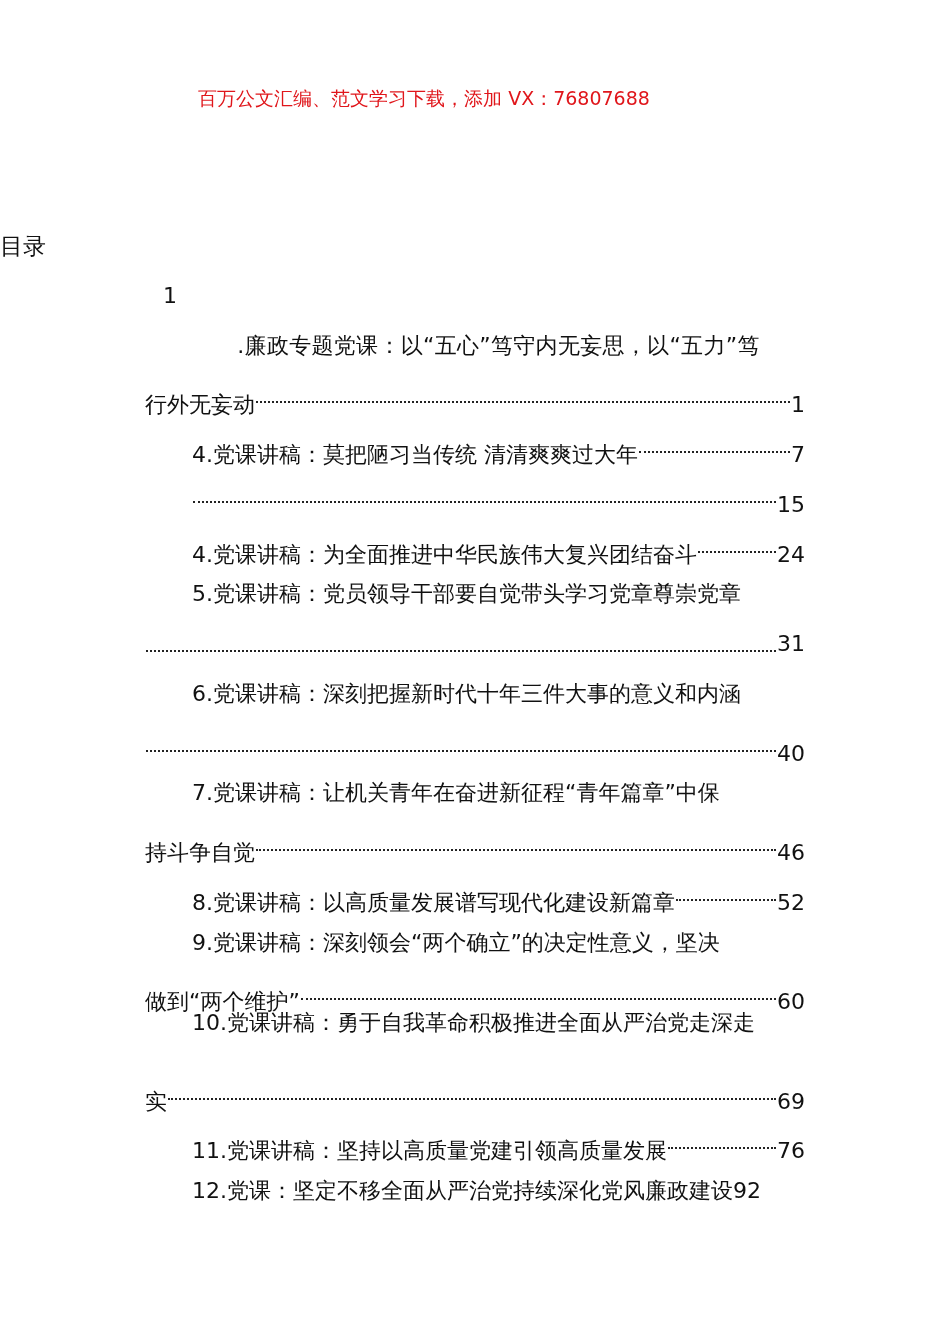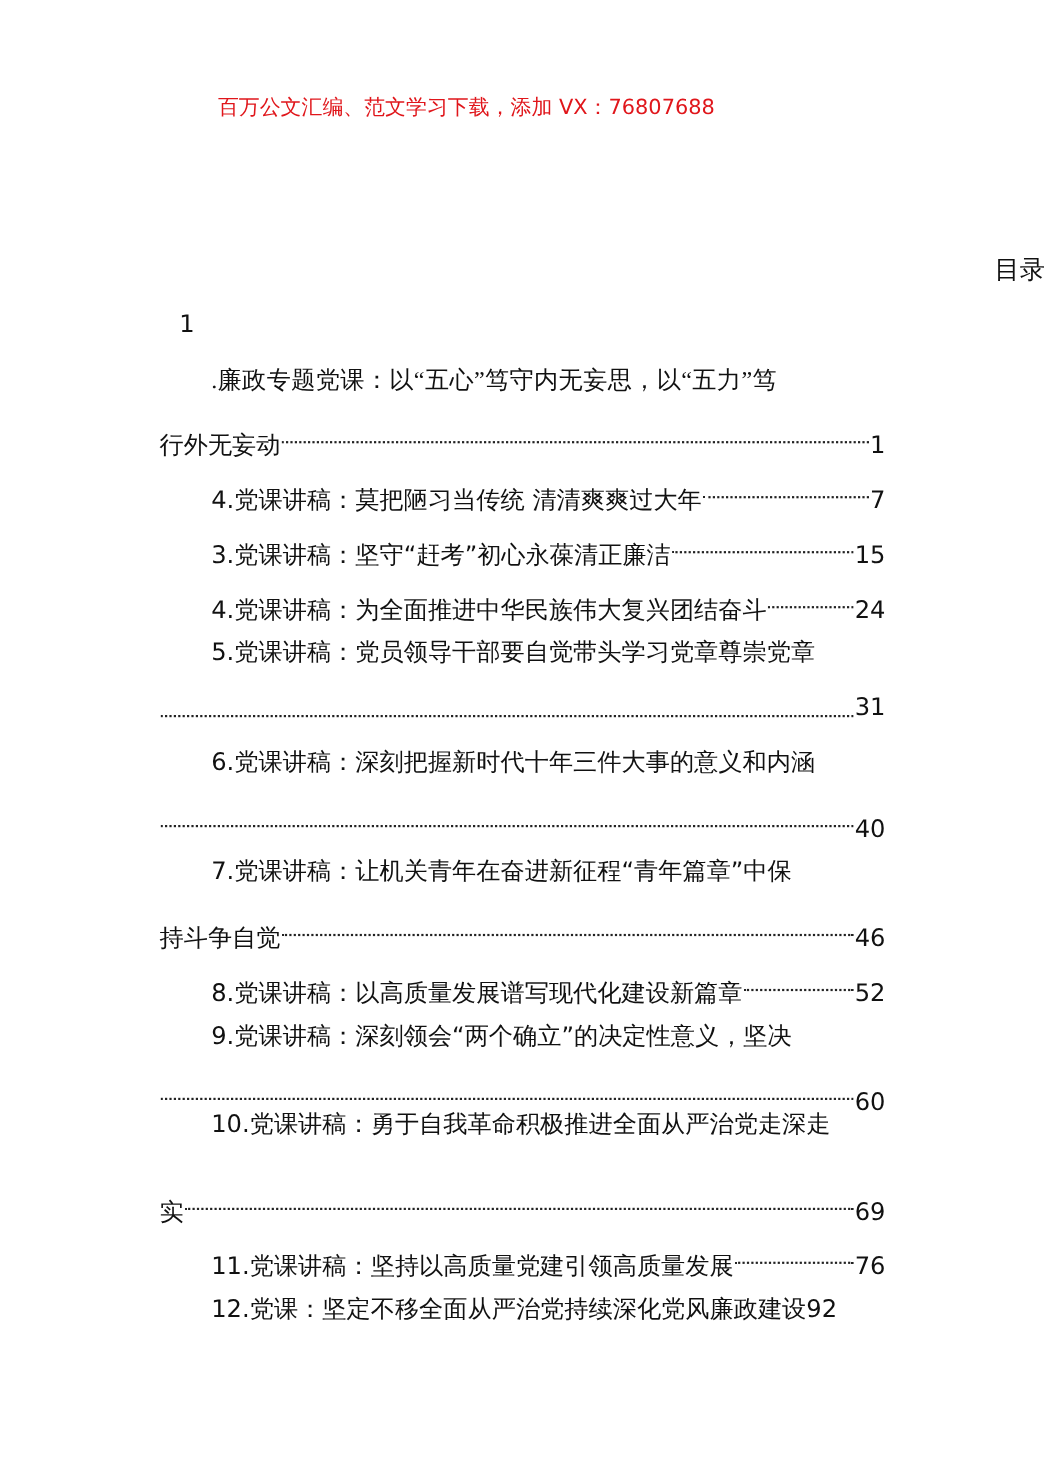--- a/index.html
+++ b/index.html
@@ -24,21 +24,21 @@
       color: #e0161b;
       font-size: 19px;
       line-height: 28px;
       letter-spacing: 0px;
     }
     .toc-title {
       position: absolute;
       top: 230px;
       left: 0;
       width: 950px;
-      text-align: right;
+      text-align: left;
       font-size: 23px;
       line-height: 32px;
     }
     .toc {
       position: absolute;
       left: 145px;
       top: 0;
       width: 660px;
     }
     .line {
@@ -64,21 +64,21 @@
     }
     .leader::before {
       content: "";
       position: absolute;
       left: 0;
       right: 0;
       bottom: 9px;
       border-bottom: 2px dotted #222;
     }
     .page { flex: 0 0 auto; }
-    .justify { justify-content: flex-start; font-family: Liberation Serif, serif; }
+    .justify { justify-content: center; }
   </style>
 </head>
 <body>
 
 <div class="watermark">百万公文汇编、范文学习下载，添加 VX：76807688</div>
 
 <div class="toc-title">目录</div>
 
 <div class="toc">
 
@@ -95,21 +95,20 @@
     <span class="page">1</span>
   </div>
 
   <div class="line indent" style="top:428px;">
     <span class="text">4.党课讲稿：莫把陋习当传统 清清爽爽过大年</span>
     <span class="leader"></span>
     <span class="page">7</span>
   </div>
 
   <div class="line indent" style="top:478px;">
-    <span class="text">3.党课讲稿：坚守“赶考”初心永葆清正廉洁</span>
     <span class="leader"></span>
     <span class="page">15</span>
   </div>
 
   <div class="line indent" style="top:528px;">
     <span class="text">4.党课讲稿：为全面推进中华民族伟大复兴团结奋斗</span>
     <span class="leader"></span>
     <span class="page">24</span>
   </div>
 
@@ -141,20 +140,21 @@
   <div class="line indent" style="top:876px;">
     <span class="text">8.党课讲稿：以高质量发展谱写现代化建设新篇章</span>
     <span class="leader"></span>
     <span class="page">52</span>
   </div>
 
   <div class="line indent" style="top:926px;">
     <span class="text">9.党课讲稿：深刻领会“两个确立”的决定性意义，坚决</span>
   </div>
   <div class="line" style="top:975px;">
+    <span class="text">做到“两个维护”</span>
     <span class="leader"></span>
     <span class="page">60</span>
   </div>
 
   <div class="line indent" style="top:1006px;">
     <span class="text">10.党课讲稿：勇于自我革命积极推进全面从严治党走深走</span>
   </div>
   <div class="line" style="top:1075px;">
     <span class="text">实</span>
     <span class="leader"></span>

